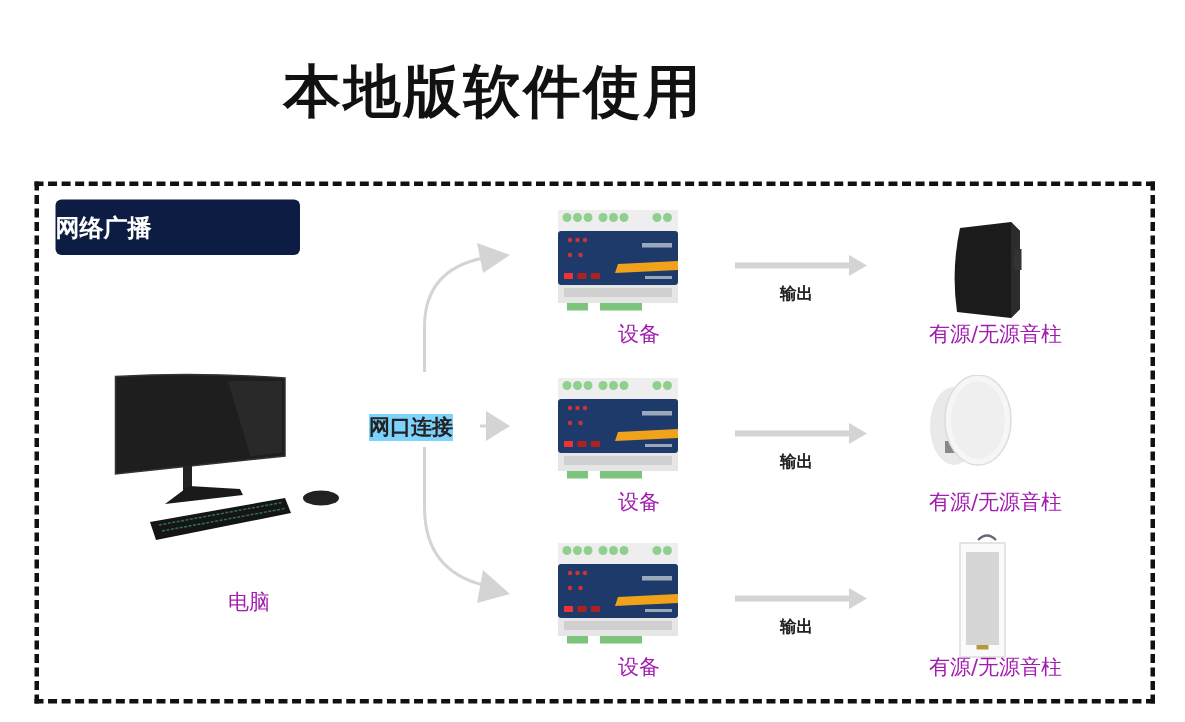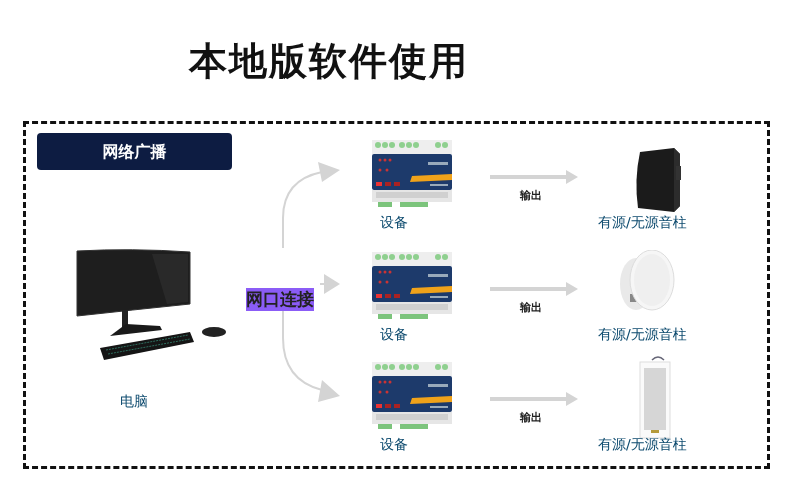--- a/index.html
+++ b/index.html
@@ -2,23 +2,23 @@
 <html><head>
 <meta charset="utf-8">
 <style>
   html, body { margin:0; padding:0; }
   body { width:790px; height:481px; background:#ffffff; position:relative; overflow:hidden;
          font-family:"DejaVu Sans","Liberation Sans",sans-serif; color:#222; }
   .title { position:absolute; left:0; top:36px; width:658px; text-align:center;
            font-size:38px; font-weight:bold; color:#111; letter-spacing:2px; }
   .frame { position:absolute; left:23px; top:121px; width:741px; height:342px;
            border:3px dashed #111; box-sizing:content-box; }
-  .badge { position:absolute; left:37px; top:133px; width:195px; height:37px; background:#0d1c42;
-           border-radius:4px; color:#fff; font-size:16px; font-weight:bold; text-align:center; line-height:37px; }
-  .label { position:absolute; font-size:14px; color:#0c4a6e; text-align:left; }
+  .badge { position:absolute; left:37px; top:133px; width:163px; height:37px; background:#0d1c42;
+           border-radius:4px; color:#fff; font-size:16px; font-weight:bold; line-height:37px; }
+  .label { position:absolute; font-size:14px; color:#a21caf; text-align:right; }
   .small-bold { position:absolute; font-size:11px; font-weight:bold; color:#222; }
   .abs { position:absolute; }
   svg { display:block; }
 </style>
 </head>
 <body>
 
 <div class="title">本地版软件使用</div>
 
 <div class="frame"></div>
@@ -42,21 +42,21 @@
 <div class="abs" style="left:270px;top:158px;">
   <svg width="80" height="250" viewBox="0 0 80 250">
     <path d="M13 90 L13 60 Q13 22 52 14" fill="none" stroke="#d4d4d4" stroke-width="2"></path>
     <polygon points="48,4 70,12 52,24" fill="#d4d4d4"></polygon>
     <path d="M13 140 L13 180 Q13 222 52 232" fill="none" stroke="#d4d4d4" stroke-width="2"></path>
     <polygon points="52,222 70,238 48,244" fill="#d4d4d4"></polygon>
     <line x1="50" y1="126" x2="56" y2="126" stroke="#d4d4d4" stroke-width="2"></line>
     <polygon points="54,116 70,126 54,136" fill="#d4d4d4"></polygon>
   </svg>
 </div>
-<div class="small-bold" style="left:246px;top:288px;font-size:17px;background:#8b5cf6;">网口连接</div>
+<div class="small-bold" style="left:246px;top:276px;font-size:14px;background:#7dd3fc;">网口连接</div>
 
 <div id="rows">
   <div class="abs dev" style="left: 372px; top: 140px;">
     <svg width="80" height="72" viewBox="0 0 80 72">
       <rect x="0" y="0" width="80" height="14" fill="#eeeeee"></rect>
       <g fill="#8fd08f">
           <circle cx="6" cy="5" r="3"></circle>
           <circle cx="13" cy="5" r="3"></circle>
           <circle cx="20" cy="5" r="3"></circle>
         <circle cx="30" cy="5" r="3"></circle>

